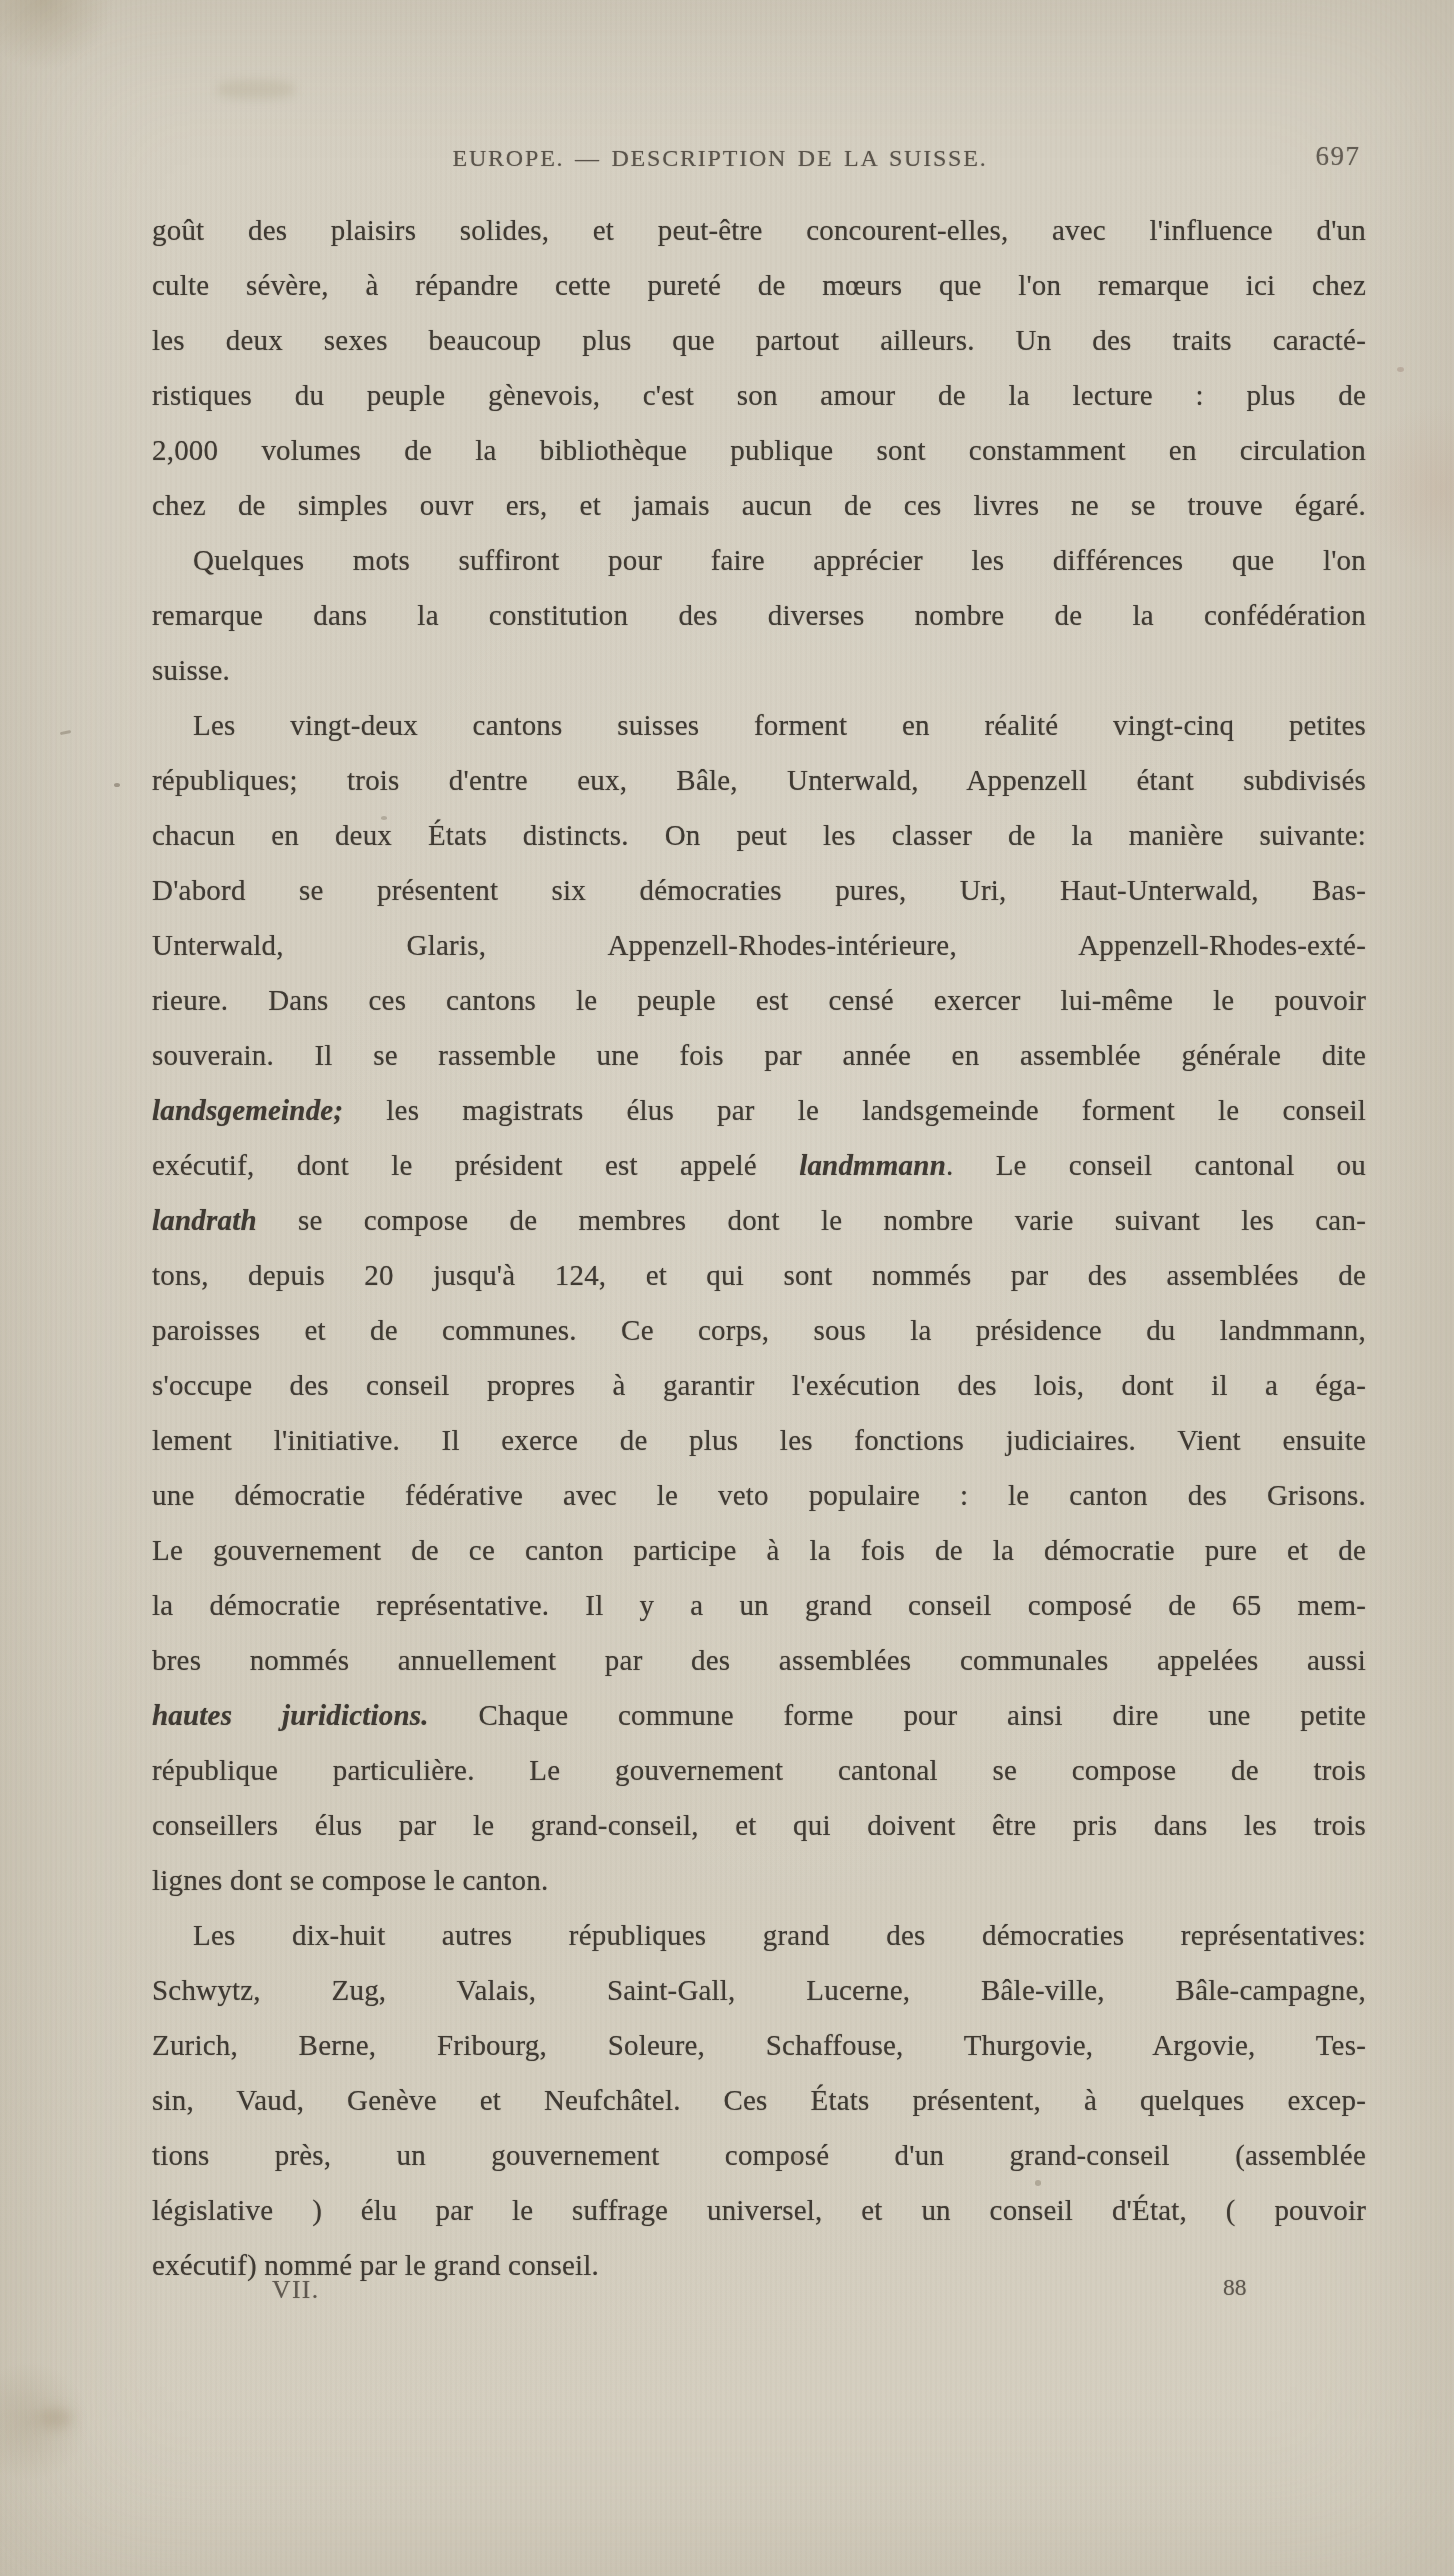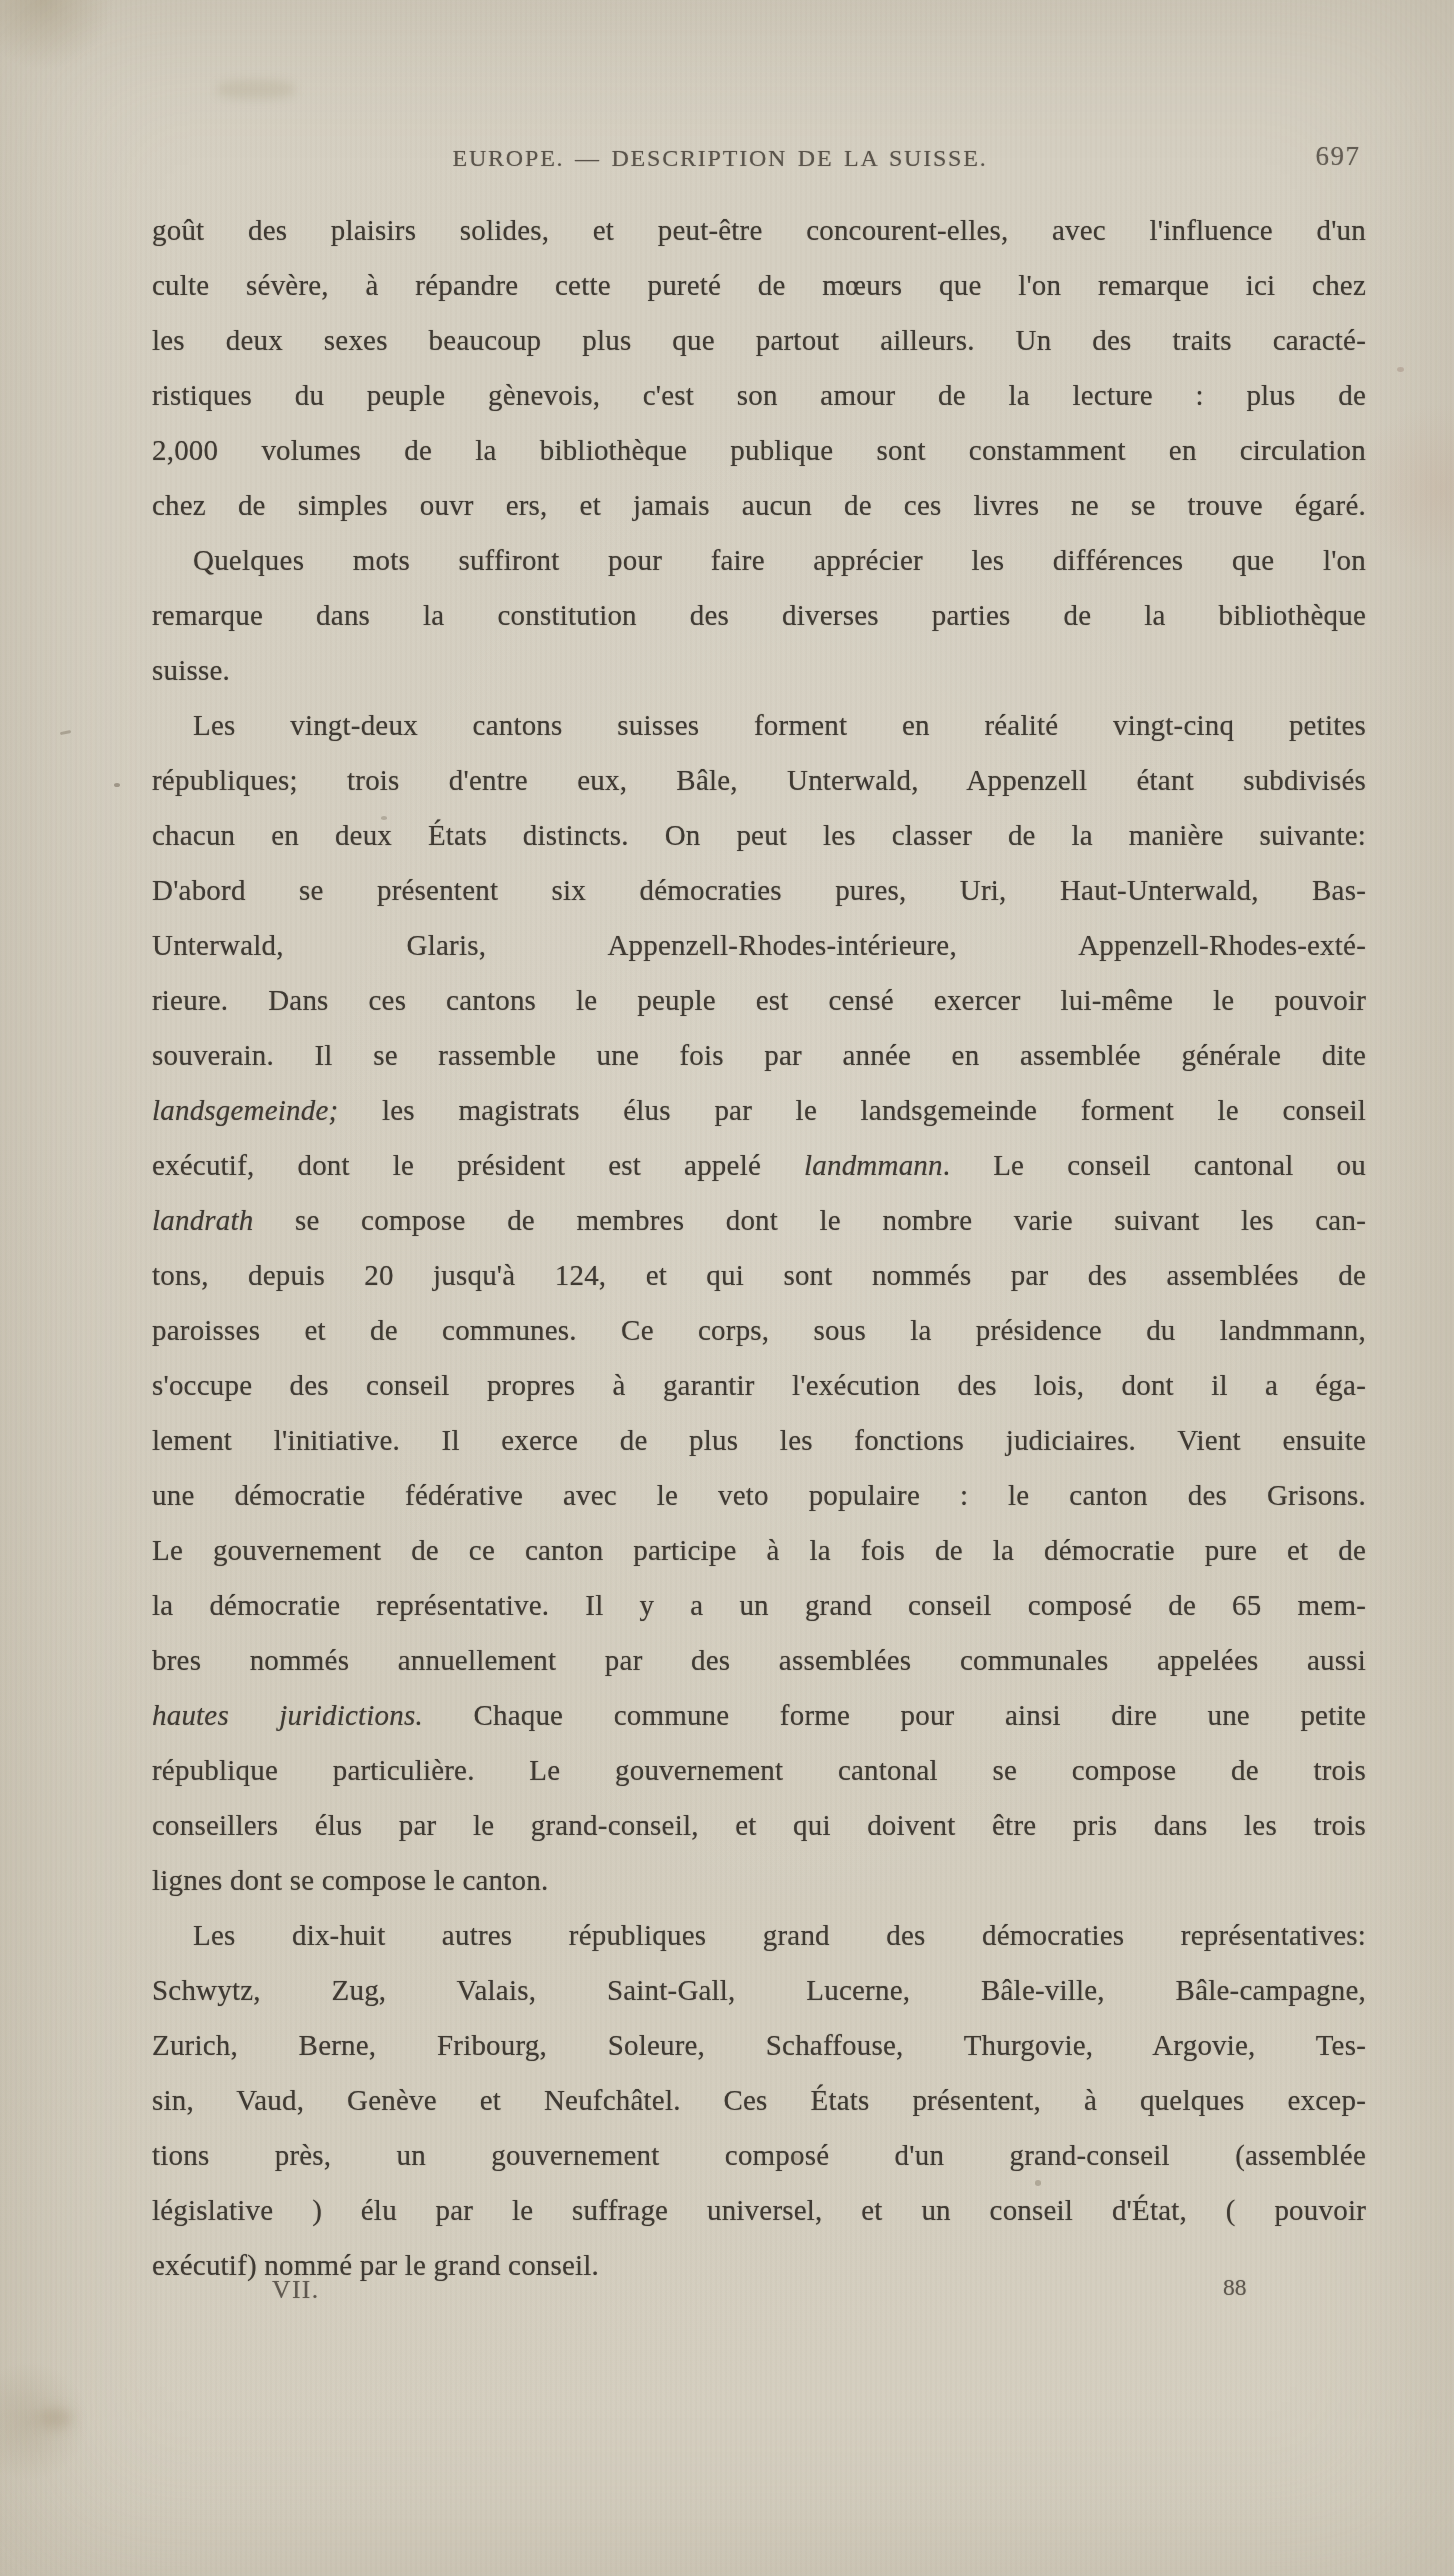--- a/index.html
+++ b/index.html
@@ -71,21 +71,21 @@
     text-align-last: justify;
     white-space: normal;
     overflow: hidden;
     text-shadow: 0 0 1.1px rgba(62,55,46,0.55);
   }
   .line.indent { text-indent: 41px; }
   .line.short {
     text-align: right;
     text-align-last: left;
   }
-  .it { font-style: italic; }
+  .it { font-style: italic; font-weight: bold; }
   .footer {
     position: absolute;
     left: 152px;
     top: 2275px;
     width: 1214px;
     height: 43px;
     filter: blur(0.3px);
   }
   .volume {
     position: absolute;
@@ -128,21 +128,21 @@
   </div>
 
   <div class="text-block">
       <div class="line"><span>goût des plaisirs solides, et peut-être concourent-elles, avec l'influence d'un</span></div>
       <div class="line"><span>culte sévère, à répandre cette pureté de mœurs que l'on remarque ici chez</span></div>
       <div class="line"><span>les deux sexes beaucoup plus que partout ailleurs. Un des traits caracté-</span></div>
       <div class="line"><span>ristiques du peuple gènevois, c'est son amour de la lecture : plus de</span></div>
       <div class="line"><span>2,000 volumes de la bibliothèque publique sont constamment en circulation</span></div>
       <div class="line"><span>chez de simples ouvr ers, et jamais aucun de ces livres ne se trouve égaré.</span></div>
       <div class="line indent"><span>Quelques mots suffiront pour faire apprécier les différences que l'on</span></div>
-      <div class="line"><span>remarque dans la constitution des diverses parties de la bibliothèque</span></div>
+      <div class="line"><span>remarque dans la constitution des diverses nombre de la confédération</span></div>
       <div class="line short"><span>suisse.</span></div>
       <div class="line indent"><span>Les vingt-deux cantons suisses forment en réalité vingt-cinq petites</span></div>
       <div class="line"><span>républiques; trois d'entre eux, Bâle, Unterwald, Appenzell étant subdivisés</span></div>
       <div class="line"><span>chacun en deux États distincts. On peut les classer de la manière suivante:</span></div>
       <div class="line"><span>D'abord se présentent six démocraties pures, Uri, Haut-Unterwald, Bas-</span></div>
       <div class="line"><span>Unterwald, Glaris, Appenzell-Rhodes-intérieure, Appenzell-Rhodes-exté-</span></div>
       <div class="line"><span>rieure. Dans ces cantons le peuple est censé exercer lui-même le pouvoir</span></div>
       <div class="line"><span>souverain. Il se rassemble une fois par année en assemblée générale dite</span></div>
       <div class="line"><span class="it">landsgemeinde;</span><span> les magistrats élus par le landsgemeinde forment le conseil</span></div>
       <div class="line"><span>exécutif, dont le président est appelé </span><span class="it">landmmann</span><span>. Le conseil cantonal ou</span></div>

